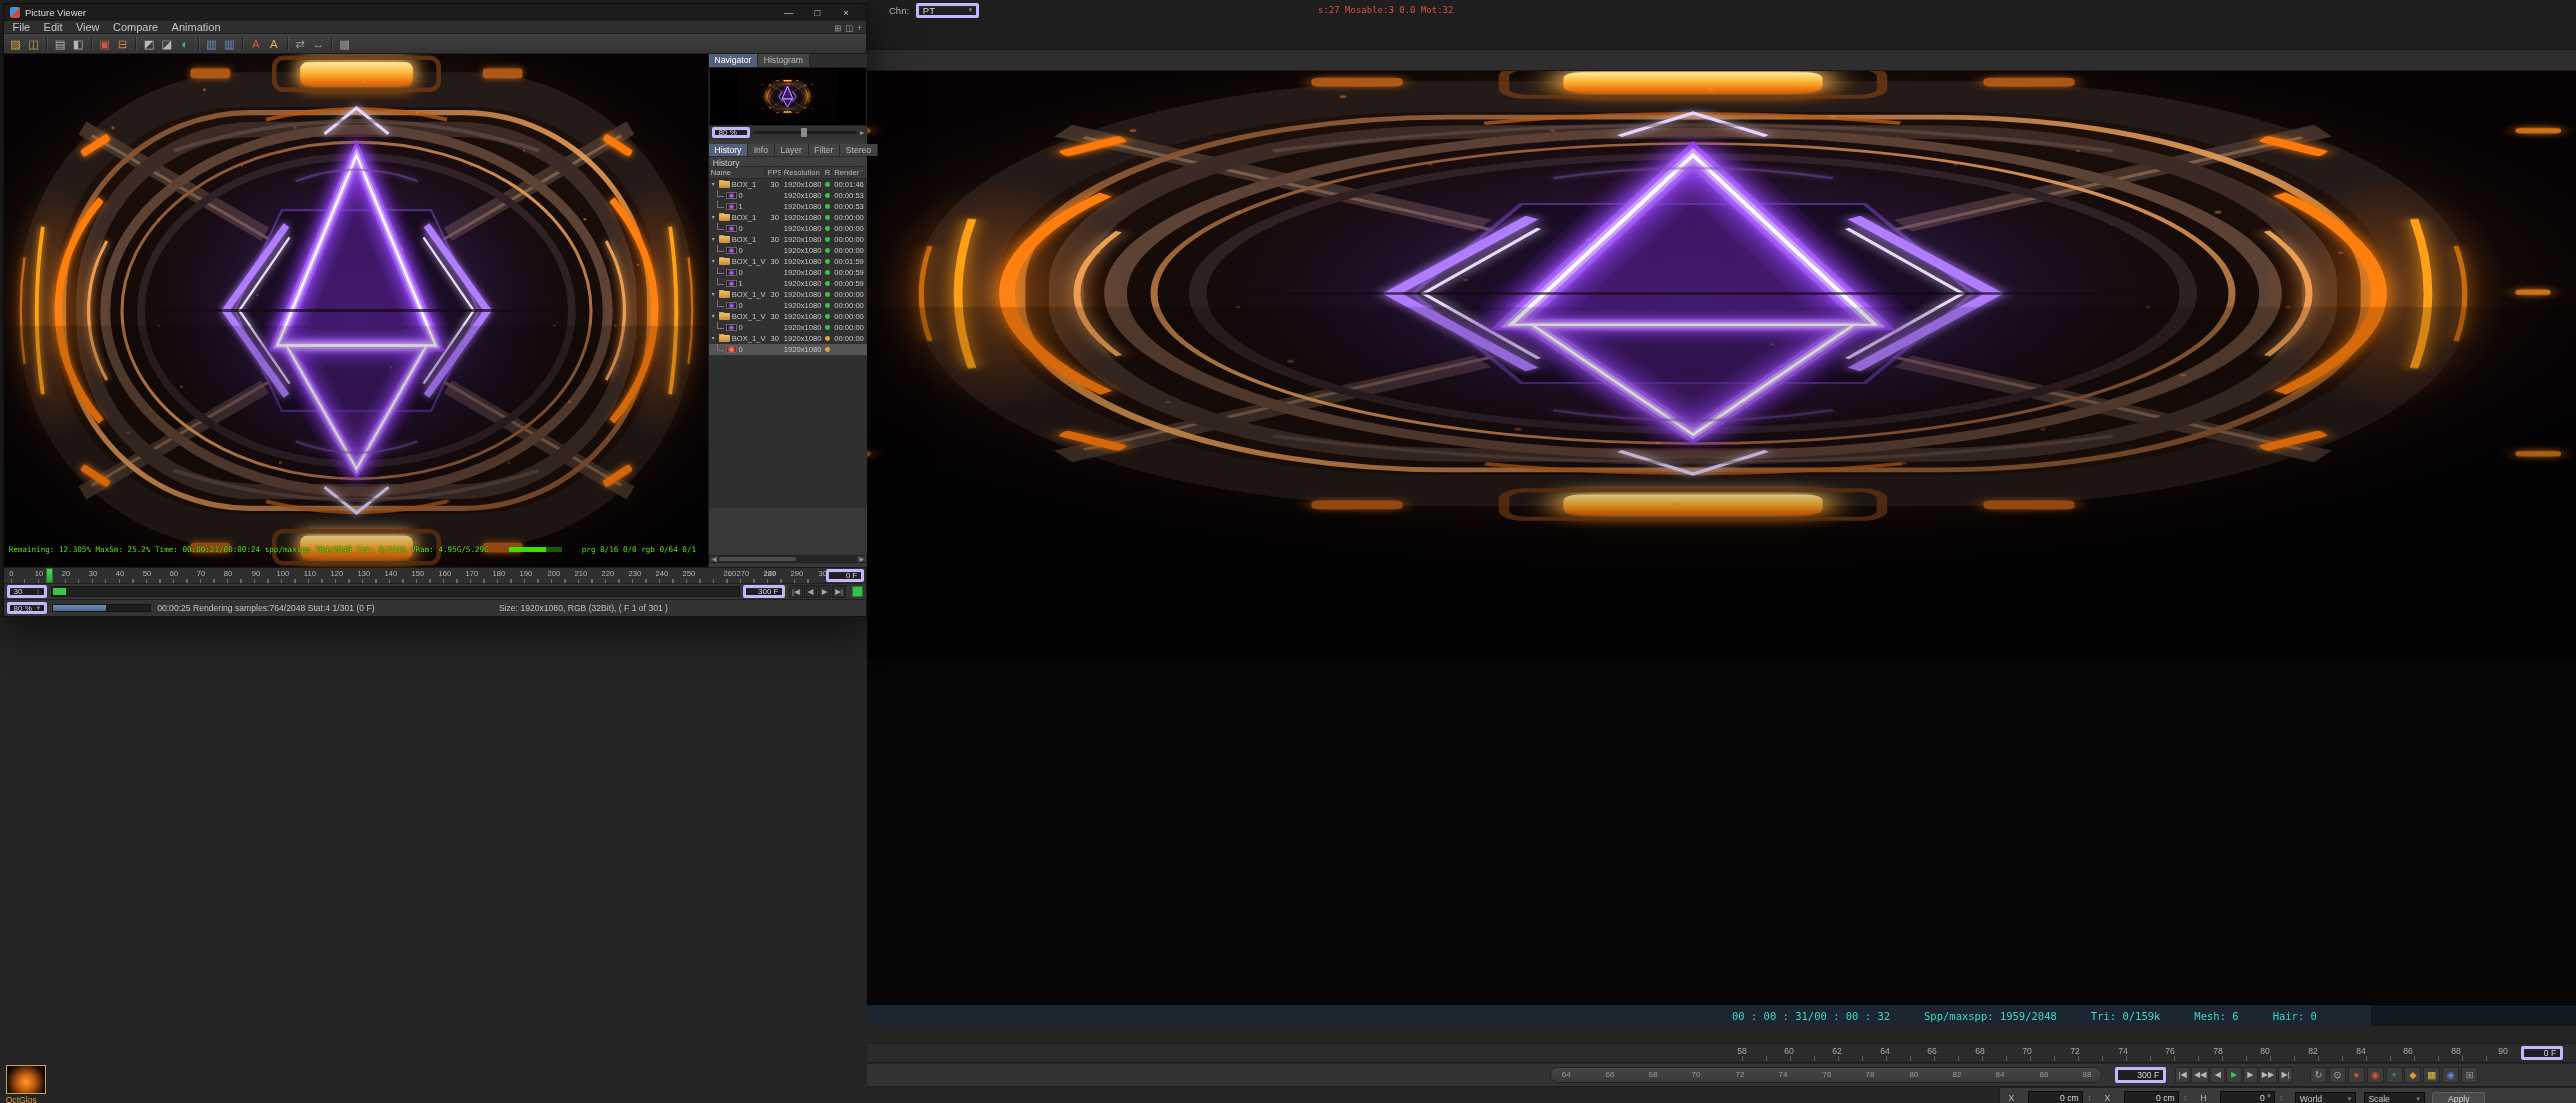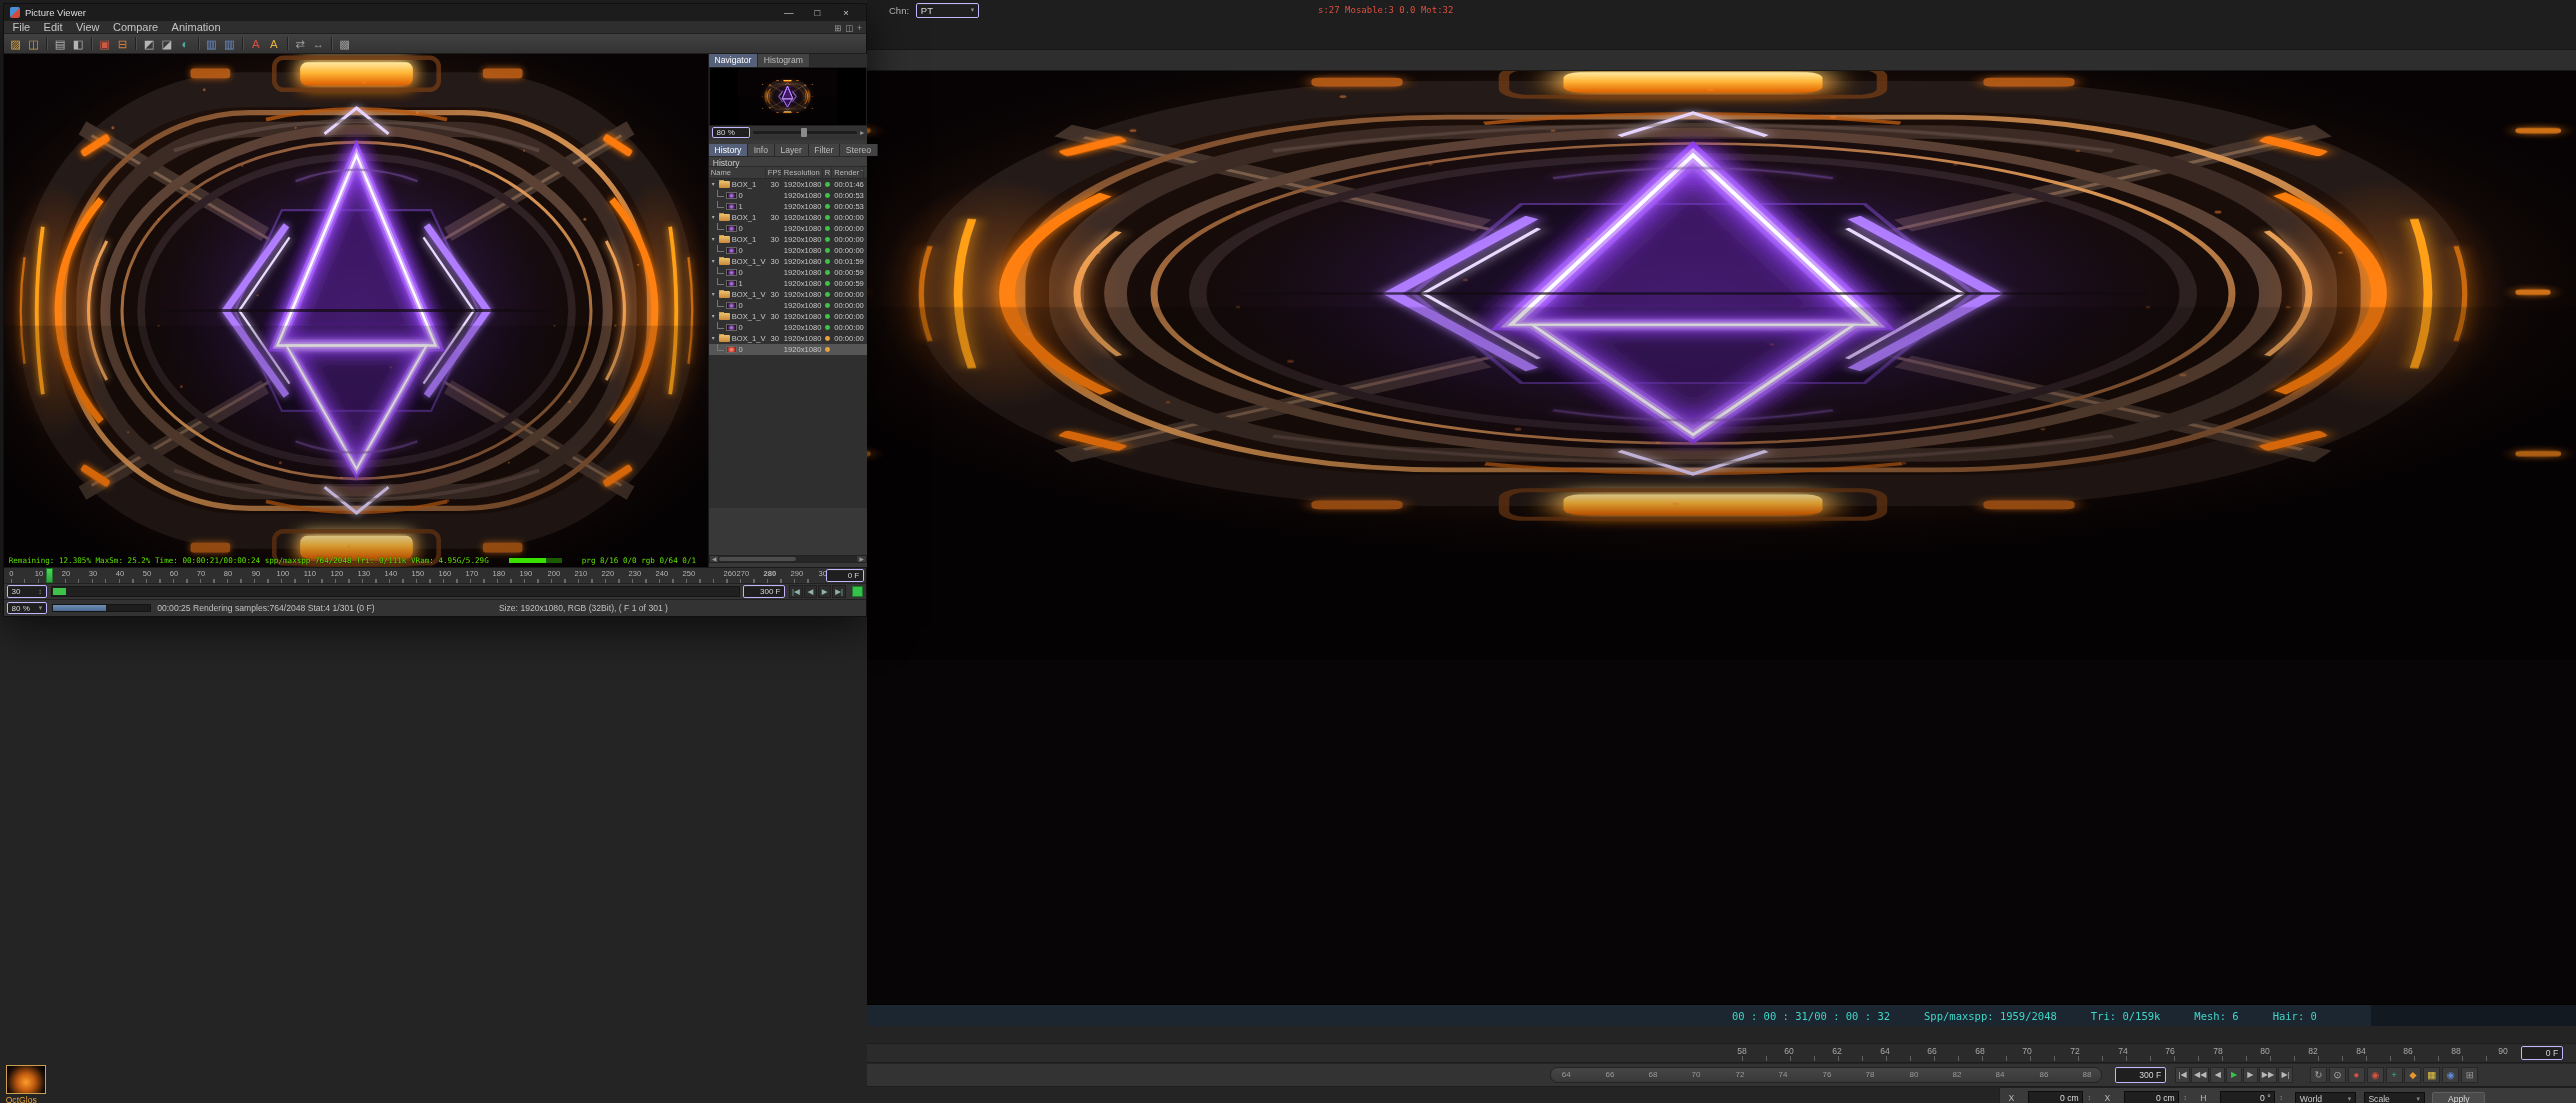--- a/index.html
+++ b/index.html
@@ -1,19 +1,19 @@
 <!DOCTYPE html>
 <html style="font-size:15.2px"><head>
 <meta charset="utf-8">
 <style>
   *{box-sizing:border-box;margin:0;padding:0;user-select:none}
   html,body{background:#111}
   #root{position:relative;width:2576px;height:1103px;background:#242424;overflow:hidden;
         font-family:"Liberation Sans",sans-serif;color:#ccc;font-size:10.5px}
-  .field{background:#1f1f1f;border:1px solid #c4b5fd;box-shadow:inset 0 1px 0 rgba(255,255,255,.05);
+  .field{background:#1f1f1f;border:3px solid #c4b5fd;box-shadow:inset 0 1px 0 rgba(255,255,255,.05);
          color:#d6d6d6;display:flex;align-items:center;padding:0 3.8px;border-radius:1.9px;white-space:nowrap}
   .dd-arrow{color:#8a8a8a;font-size:6.7px;margin-left:2.9px}
 
   
   #main-app{position:absolute;inset:0;background:#242424}
   #app-top{position:absolute;left:867px;right:0;top:0;height:50px;background:#1e1e1e;border-bottom:1px solid #161616}
   #lv-toolbar{position:absolute;left:867px;right:0;top:50px;height:21px;background:#2e2e2e;border-bottom:1px solid #191919}
   #chn-label{position:absolute;left:889px;top:4.8px;font-size:9.5px;color:#b5b5b5}
   #chn-dd{position:absolute;left:916px;top:2.9px;width:63px;height:15.2px;font-size:9.5px;justify-content:space-between}
   #lv-red{position:absolute;left:1318px;top:4.8px;font-size:9px;color:#d9503f;font-family:"DejaVu Sans Mono",monospace}
@@ -70,21 +70,21 @@
   .menu-item{font-size:11px;color:#c5c5c5;padding:0 6.7px}
   #pv-menu-right{position:absolute;right:3.8px;top:0;height:13.3px;display:flex;align-items:center;gap:3.8px}
   .mri{color:#9a9a9a;font-size:8.6px}
   #pv-toolbar{height:20px;background:linear-gradient(#414141,#333);display:flex;align-items:center;padding:0 3.8px;gap:1.9px;
       border-bottom:1px solid #1d1d1d}
   .tbtn{width:16px;height:16px;display:flex;align-items:center;justify-content:center;border-radius:1.9px;font-size:11.4px}
   .tb-sep{width:1px;height:12.4px;background:#222;margin:0 2.9px;box-shadow:1px 0 0 #4c4c4c}
   #pv-content{display:flex;height:513px;background:#000}
   #pv-image{width:705px;position:relative;background:#000;overflow:hidden;border-right:1px solid #191919;flex:none}
   #pv-render{position:absolute;left:0;top:0;width:705px;height:513px}
-  #pv-overlay{position:absolute;left:4.8px;bottom:2px;font-family:"DejaVu Sans Mono",monospace;font-size:7.6px;color:#5ce000;
+  #pv-overlay{position:absolute;left:4.8px;bottom:13px;font-family:"DejaVu Sans Mono",monospace;font-size:7.6px;color:#5ce000;
       white-space:nowrap;display:flex;align-items:center;gap:20px;text-shadow:0 0 1.9px #000}
   #ov-bar{display:inline-block;width:53px;height:4.8px;background:linear-gradient(90deg,#39e000 0 70%,#1a5a00 70%)}
   #pv-side{width:158px;background:#383838;position:relative;flex:none}
   #nav-tabs,#panel-tabs{display:flex;height:12.4px;background:#2d2d2d;align-items:stretch}
   #panel-tabs{margin-top:3.8px}
   .ptab{font-size:8.6px;padding:1px 5.7px;background:#434343;color:#bbb;border-right:1px solid #282828;
       display:flex;align-items:center}
   .ptab.sel{background:#55617a;color:#fff}
   #nav-box{height:59px;background:#000;display:flex;align-items:center;justify-content:center;border:1px solid #1f1f1f}
   #nav-render{width:99px;height:55px}

